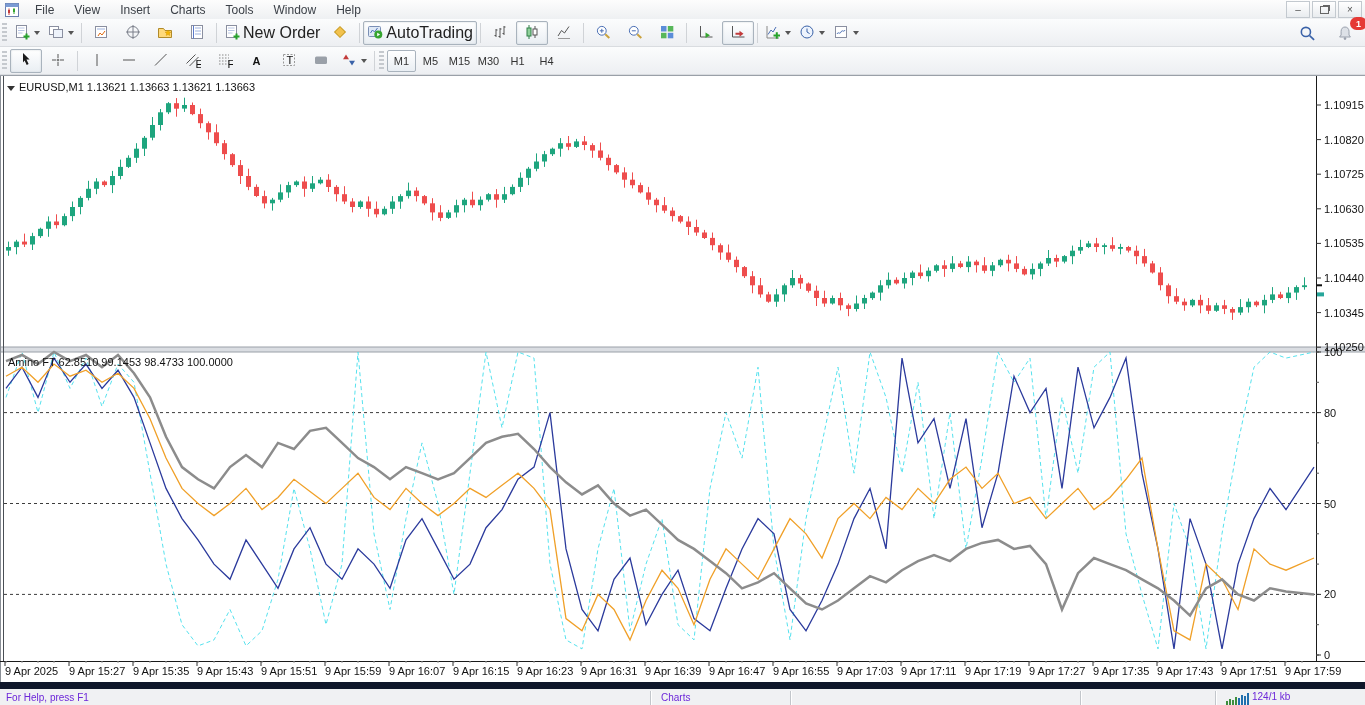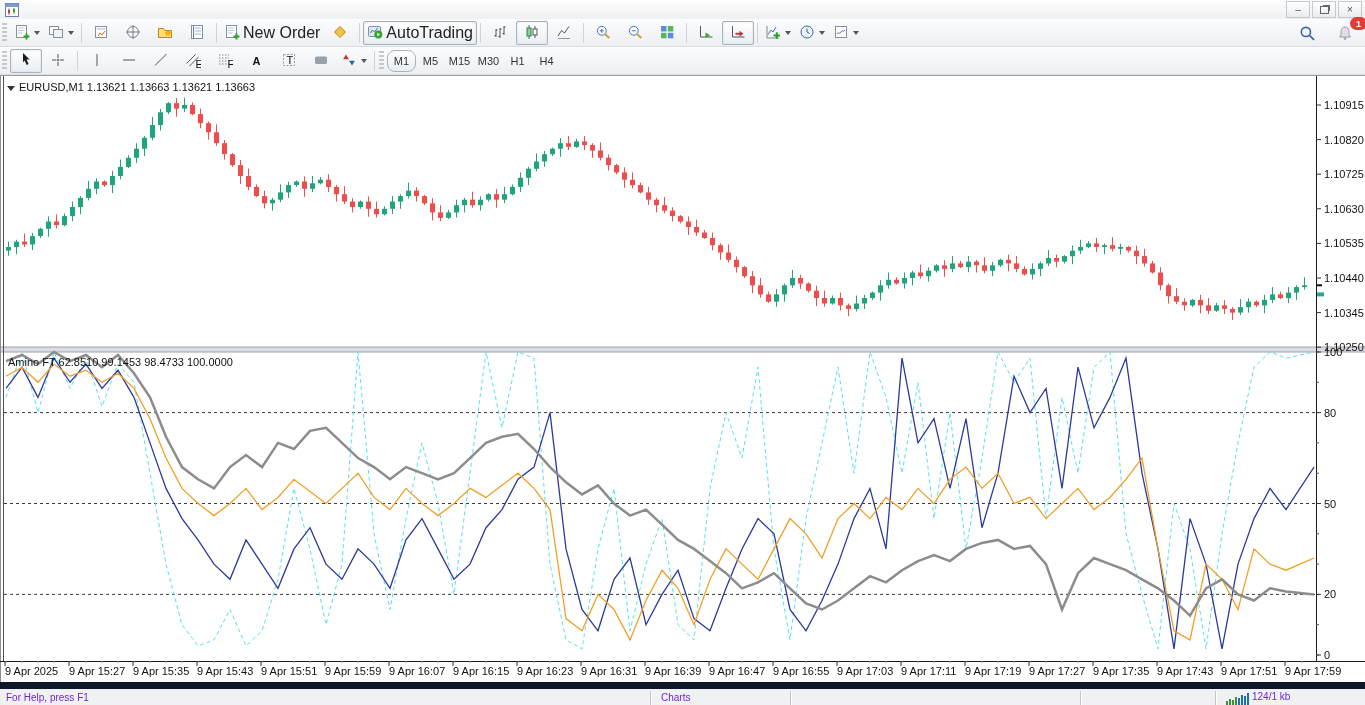--- a/index.html
+++ b/index.html
@@ -23,21 +23,21 @@
         padding:0 3px;border:1px solid rgba(0,0,0,0);border-radius:2px;gap:3px;cursor:default}
   .tbtn.active{border-color:#a9b3bd;background:linear-gradient(#ffffff,#e9eef3);box-shadow:inset 0 0 2px #ccd3da}
   .tlabel{font-size:16px;color:#222;white-space:nowrap}
   .caret{width:0;height:0;border-left:3px solid rgba(0,0,0,0);border-right:3px solid rgba(0,0,0,0);
          border-top:4px solid #555;margin-left:1px}
   .tb-right{position:absolute;right:4px;top:2px;display:flex;align-items:center;gap:6px}
   .bellwrap{position:relative;display:inline-flex}
   .badge{position:absolute;top:-5px;right:-7px;min-width:13px;height:13px;border-radius:7px;background:#e53935;
          color:#fff;font-size:9px;font-weight:bold;display:flex;align-items:center;justify-content:center;padding:0 2px}
   .tfbtn{width:27px;height:20px;display:inline-flex;align-items:center;justify-content:center;font-size:11px;
-         color:#333;border:1px solid rgba(0,0,0,0);border-radius:8px;cursor:default}
+         color:#333;border:1px solid rgba(0,0,0,0);border-radius:2px;cursor:default}
   .tfbtn.active{border-color:#a9b3bd;background:linear-gradient(#ffffff,#e9eef3)}
   
   .chartarea{position:relative;height:607px;background:#fff}
   svg text{font-family:"Liberation Sans",sans-serif;font-size:11px;fill:#111}
   
   .statusbar{height:22px;border-top:7px solid #0f172a;background:#f0f1f3;position:relative;font-size:10px;color:#6d28d9}
   .st-item{position:absolute;top:3px;white-space:nowrap}
   .st-sep{position:absolute;top:2px;width:1px;height:17px;background:#c2c6cb;box-shadow:1px 0 0 #fff}
   .st-conn{display:flex;align-items:flex-start;}
 </style>
@@ -48,20 +48,29 @@
   <span class="appicon">
     <svg width="18" height="16" viewBox="0 0 16 16">
       <rect x="1.5" y="1.5" width="13" height="13" fill="#fff" stroke="#6a7fae"></rect>
       <rect x="1.5" y="1.5" width="13" height="3.5" fill="#7a9bd4"></rect>
       <line x1="5" y1="6.5" x2="5" y2="13" stroke="#c23b3b"></line>
         <rect x="4" y="8" width="2" height="3" fill="#c23b3b"></rect>
       <line x1="10" y1="6" x2="10" y2="12" stroke="#35a52f"></line>
         <rect x="9" y="7" width="2" height="3" fill="#35a52f"></rect>
     </svg>
   </span>
+  <nav id="menu-items" style="display:flex">
+      <span class="menu-item">File</span>
+      <span class="menu-item">View</span>
+      <span class="menu-item">Insert</span>
+      <span class="menu-item">Charts</span>
+      <span class="menu-item">Tools</span>
+      <span class="menu-item">Window</span>
+      <span class="menu-item">Help</span>
+    </nav>
   <div class="winctrl">
     <span class="wbtn">–</span>
     <span class="wbtn">
         <span class="rbox"></span>
       </span>
     <span class="wbtn">×</span>
   </div>
 </div>
 
 <div class="toolbar" id="toolbar1">

